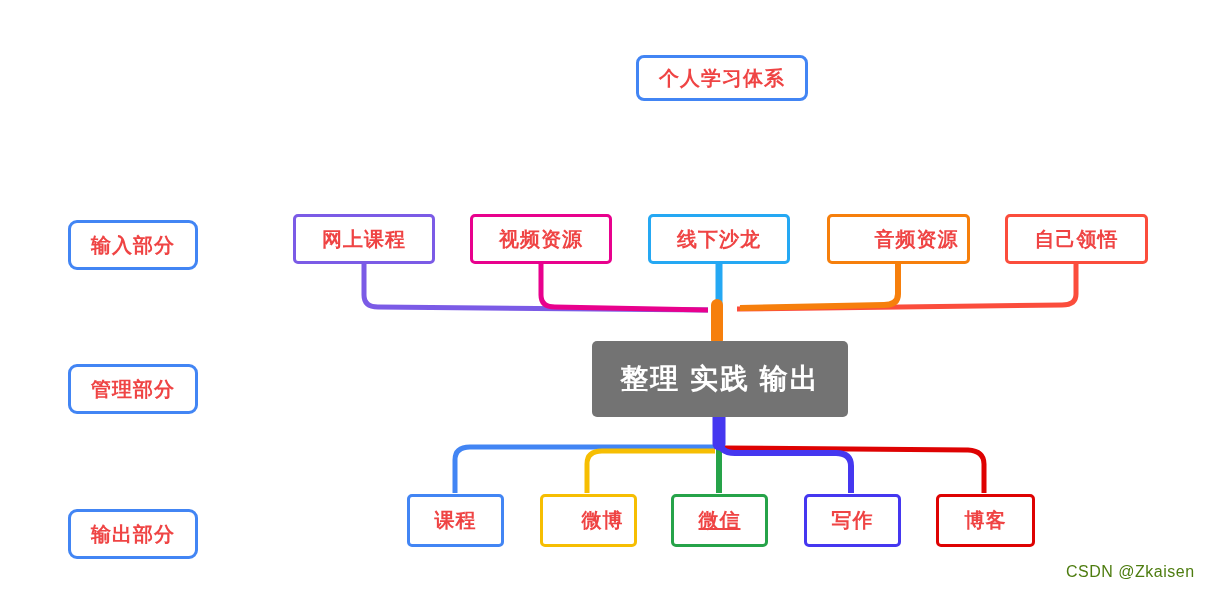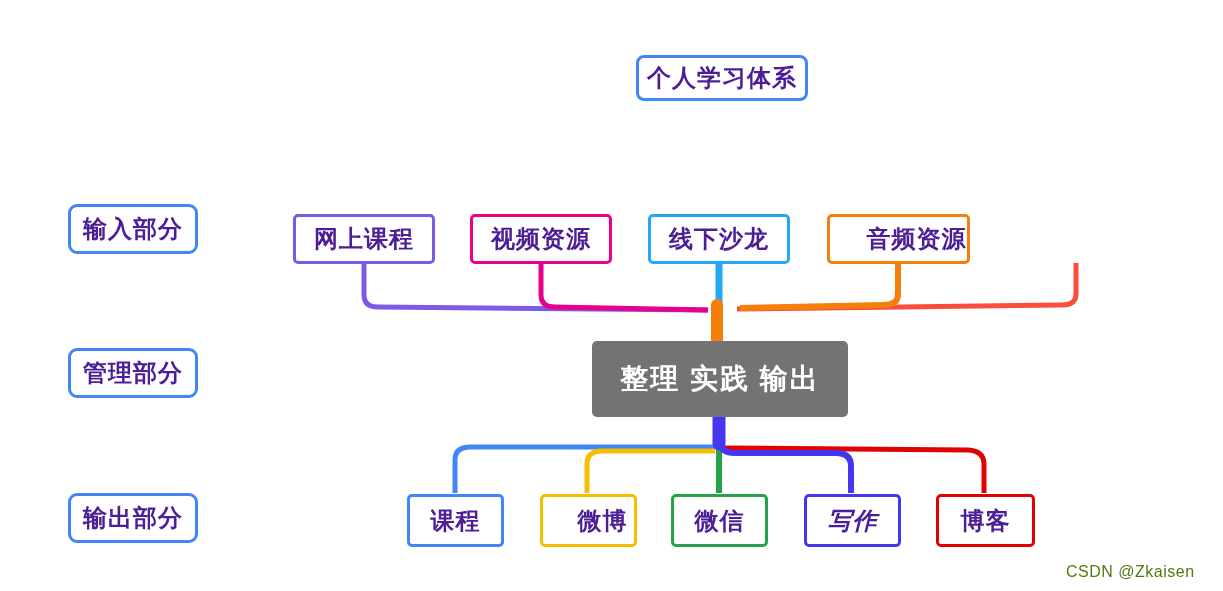--- a/index.html
+++ b/index.html
@@ -5,41 +5,41 @@
   html,body{margin:0;padding:0;}
   body{
     width:1223px;height:591px;background:#ffffff;position:relative;overflow:hidden;
     font-family:"Liberation Sans","DejaVu Sans",sans-serif;
   }
   .stage{position:absolute;inset:0;}
   svg.connectors{position:absolute;left:0;top:0;z-index:1;}
   .node{
     position:absolute;z-index:2;display:flex;align-items:center;justify-content:center;
     background:#ffffff;border:3px solid #4285F4;border-radius:5px;
-    font-weight:bold;font-size:24px;color:#4c1d95;letter-spacing:1px;box-sizing:border-box;
+    font-weight:bold;font-size:20px;color:#ef4444;letter-spacing:1px;box-sizing:border-box;
     cursor:default;white-space:nowrap;
   }
-  .node.rounded{border-radius:9px;}
+  .node.rounded{border-radius:9px;margin-top:16px;}
   .node.title{left:636px;top:55px;width:172px;height:46px;border-radius:8px;}
   .node.side1{left:68px;top:204px;width:130px;height:50px;}
   .node.side2{left:68px;top:348px;width:130px;height:50px;}
   .node.side3{left:68px;top:493px;width:130px;height:50px;}
   .node.in1{left:293px;top:214px;width:142px;height:50px;}
   .node.in2{left:470px;top:214px;width:142px;height:50px;text-align:center;}
   .node.in3{left:648px;top:214px;width:142px;height:50px;}
   .node.in4{left:827px;top:214px;width:143px;height:50px;}
   .node.in5{left:1005px;top:214px;width:143px;height:50px;}
   .node.center{
     left:592px;top:341px;width:256px;height:76px;border:none;border-radius:5px;
     color:#ffffff;font-size:28px;letter-spacing:2px;
   }
   .node.out1{left:407px;top:494px;width:97px;height:53px;}
   .node.out2{left:540px;top:494px;width:97px;height:53px;}
-  .node.out3{left:671px;top:494px;width:97px;height:53px;}
-  .node.out4{left:804px;top:494px;width:97px;height:53px;font-style:italic;}
+  .node.out3{left:671px;top:494px;width:97px;height:53px;text-decoration:underline;}
+  .node.out4{left:804px;top:494px;width:97px;height:53px;}
   .node.out5{left:936px;top:494px;width:99px;height:53px;}
   .watermark{
     position:absolute;z-index:3;left:1066px;top:563px;font-size:16px;
     color:#c9c9c9;letter-spacing:0.5px;
   }
 </style>
 </head>
 <body>
 
 <div class="stage">
@@ -80,20 +80,23 @@
   </div>
   <div class="node in2" style="border-color: rgb(232, 1, 141);">
     <span>视频资源</span>
   </div>
   <div class="node in3" style="border-color: rgb(37, 168, 243);">
     <span>线下沙龙</span>
   </div>
   <div class="node in4" style="border-color: rgb(246, 127, 12); padding-left: 36px;">
     <span>音频资源</span>
   </div>
+  <div class="node in5" style="border-color: rgb(251, 77, 60);">
+    <span>自己领悟</span>
+  </div>
 
   <div class="node center" style="background-color: #737373; color: rgb(255, 255, 255);">
     <span>整理 实践 输出</span>
   </div>
 
   <div class="node out1" style="border-color: rgb(66, 133, 244);">
     <span>课程</span>
   </div>
   <div class="node out2" style="border-color: rgb(246, 190, 2); padding-left: 28px;">
     <span>微博</span>

